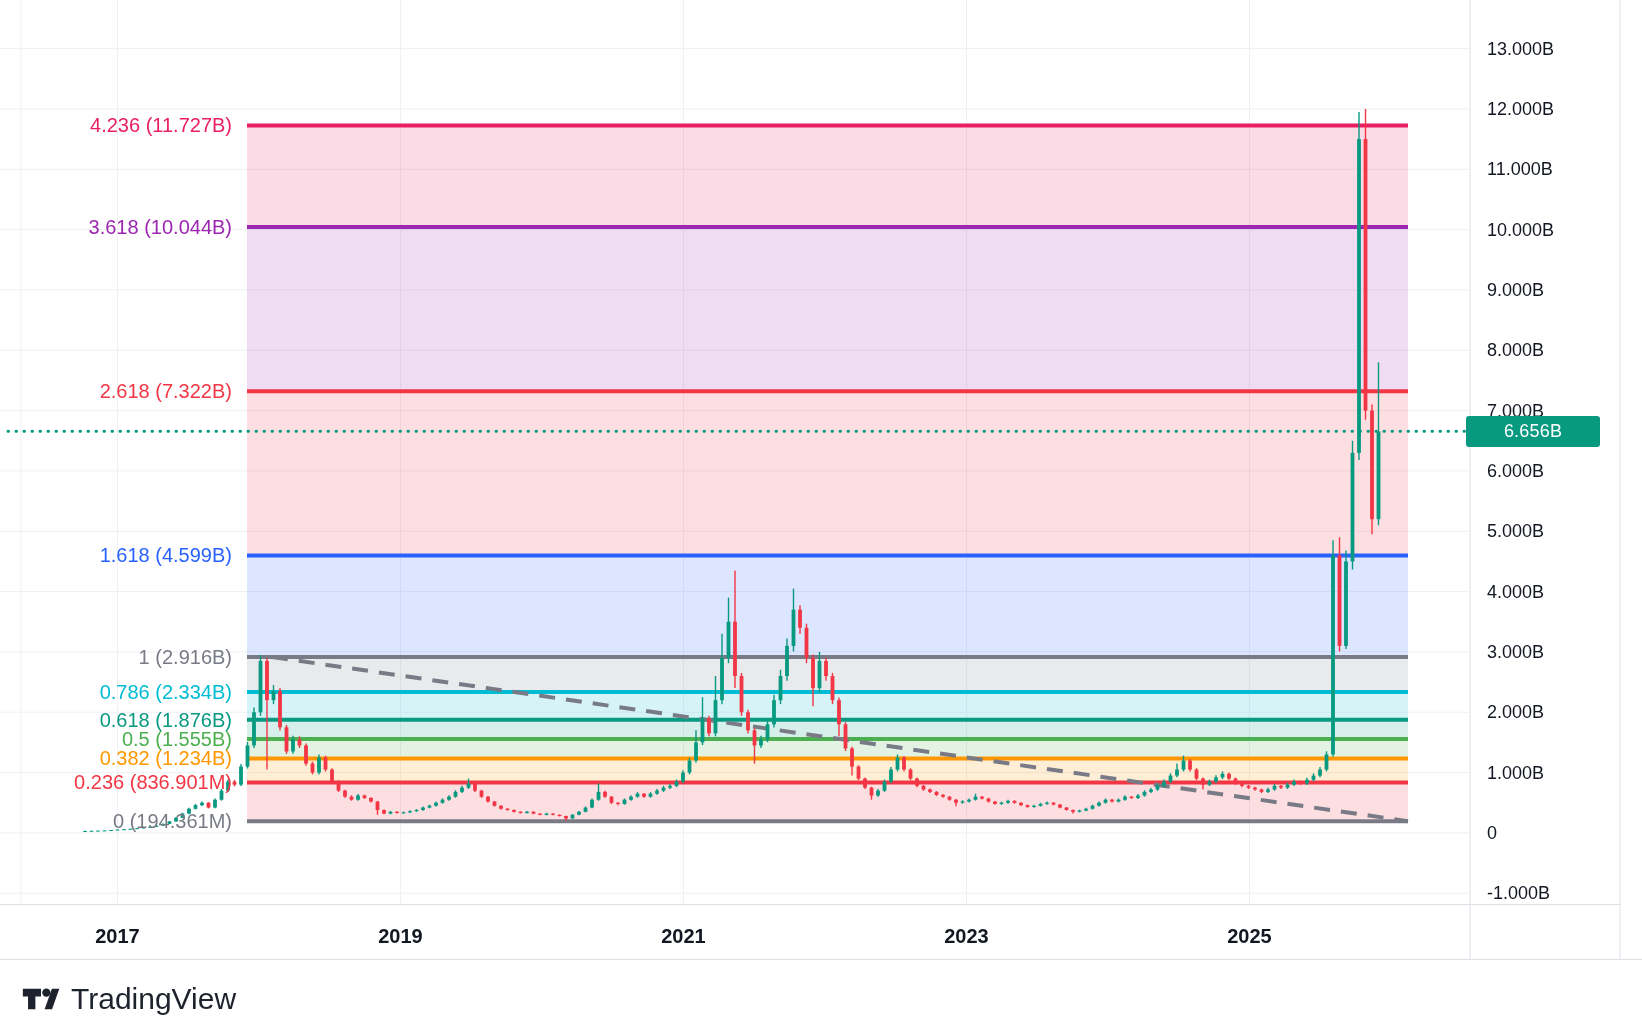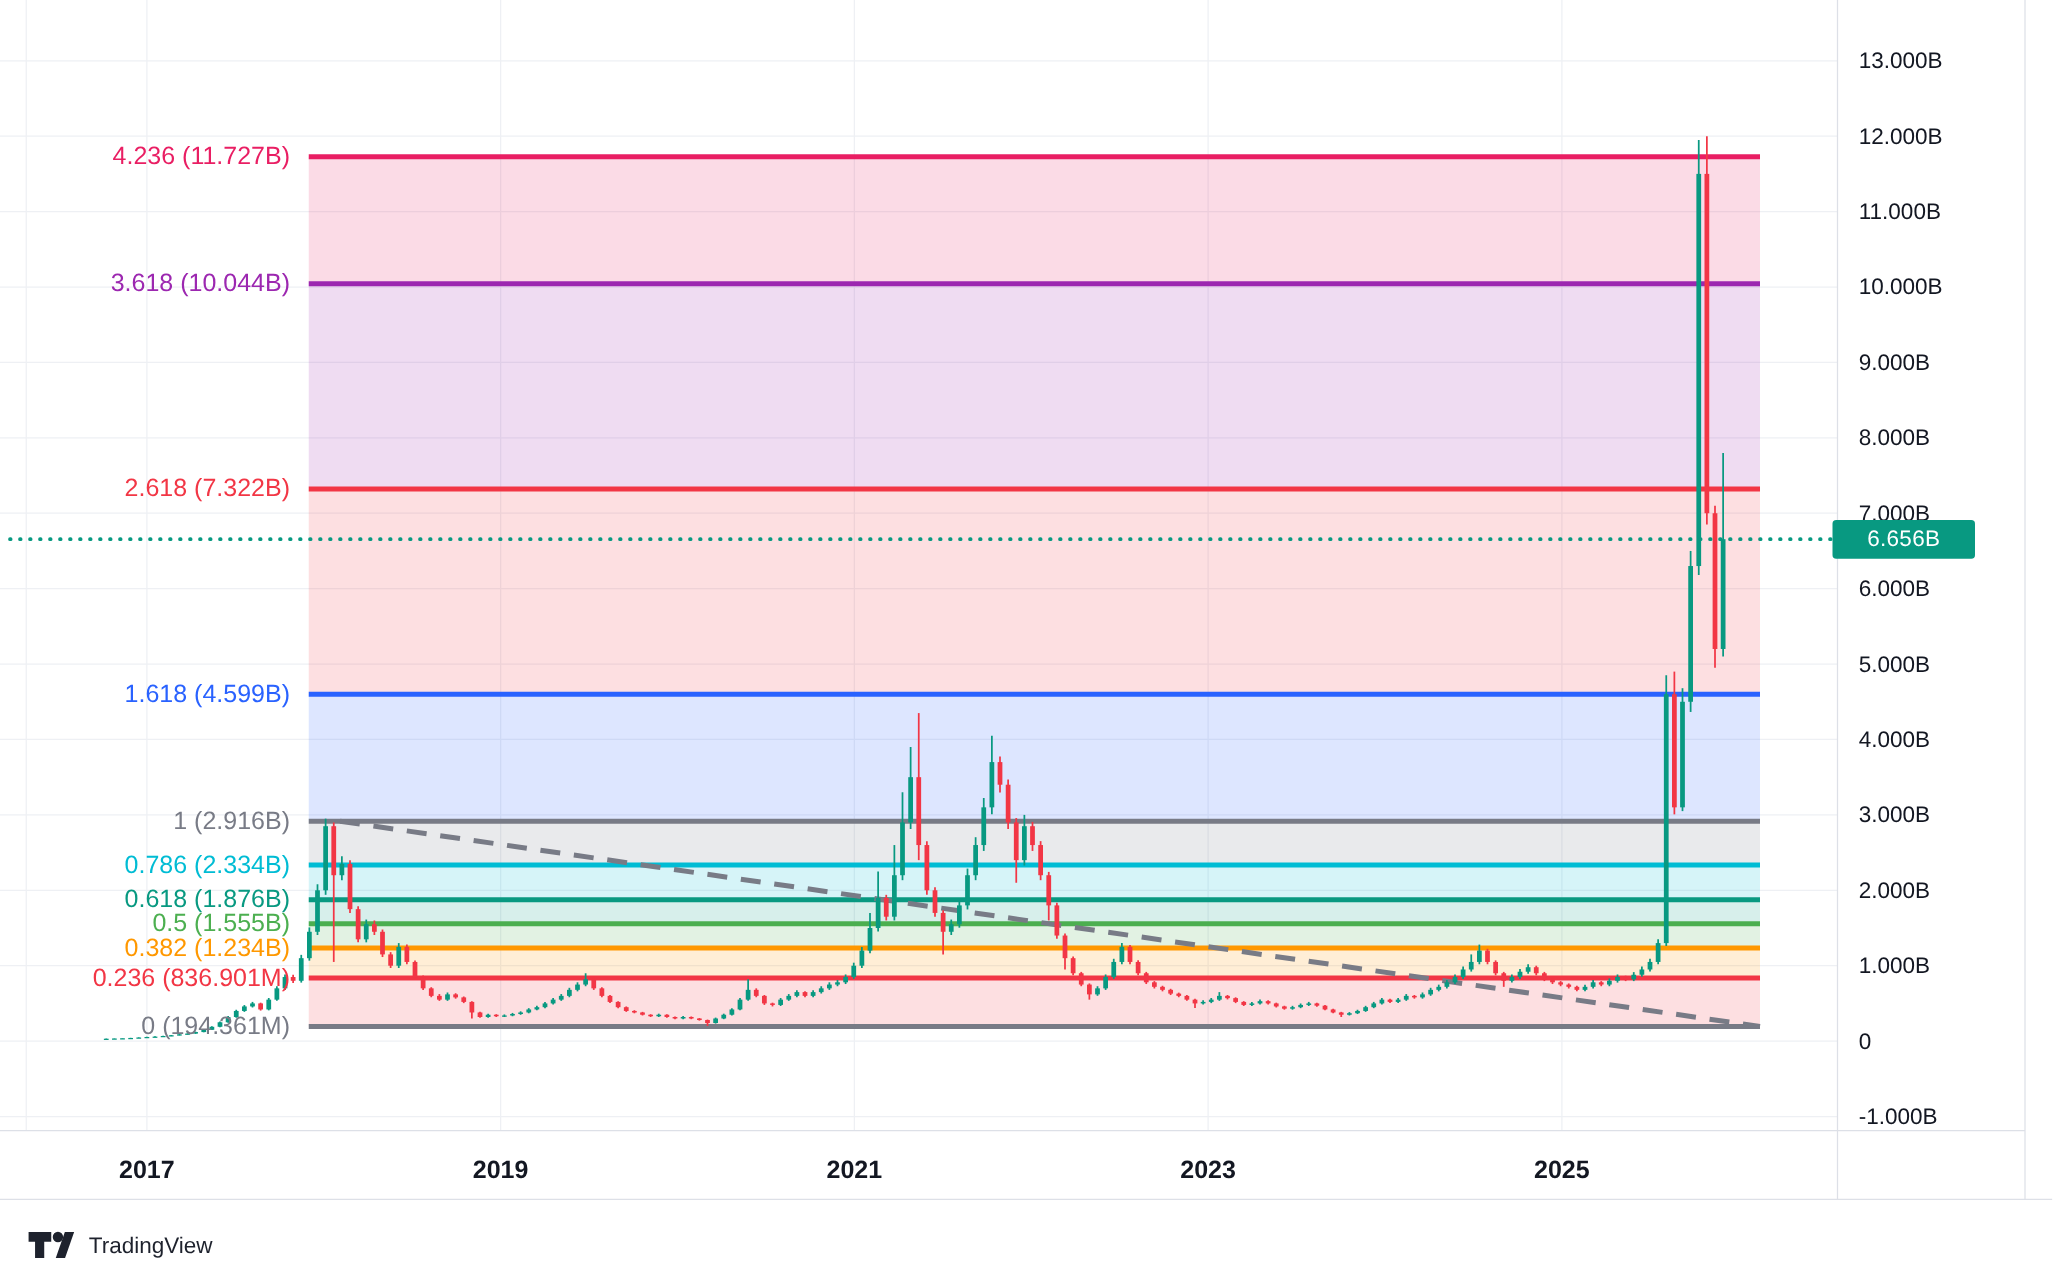--- a/index.html
+++ b/index.html
@@ -1,28 +1,28 @@
 <!DOCTYPE html>
 <html><head>
 <meta charset="utf-8">
 <style>
   html,body{margin:0;padding:0;background:#ffffff;}
   body{font-family:"Liberation Sans", sans-serif;}
   #stage{position:relative;width:1642px;height:1030px;background:#ffffff;overflow:hidden;}
   #chart-svg{position:absolute;left:0;top:0;}
   .price-badge{
-    position:absolute;left:1466px;top:416px;width:114px;height:31px;
+    position:absolute;left:1466px;top:416px;width:134px;height:31px;
     border-radius:3px;display:flex;align-items:center;justify-content:center;
     font-size:18px;font-weight:400;letter-spacing:.2px;z-index:5;
   }
   .watermark{
     position:absolute;left:22px;top:982px;display:flex;align-items:center;gap:11px;
     color:#1e222d;cursor:pointer;
   }
-  .watermark .tv-text{font-size:18px;font-weight:500;color:#1e222d;}
+  .watermark .tv-text{font-size:30px;font-weight:500;color:#1e222d;}
 </style>
 </head>
 <body>
 
 <div id="stage">
   <svg id="chart-svg" width="1642" height="1030">
       <g>
         <line x1="0" y1="893.23" x2="1470" y2="893.23" stroke="#eef0f4" stroke-width="1"></line>
         <line x1="0" y1="832.9" x2="1470" y2="832.9" stroke="#eef0f4" stroke-width="1"></line>
         <line x1="0" y1="772.5699999999999" x2="1470" y2="772.5699999999999" stroke="#eef0f4" stroke-width="1"></line>

